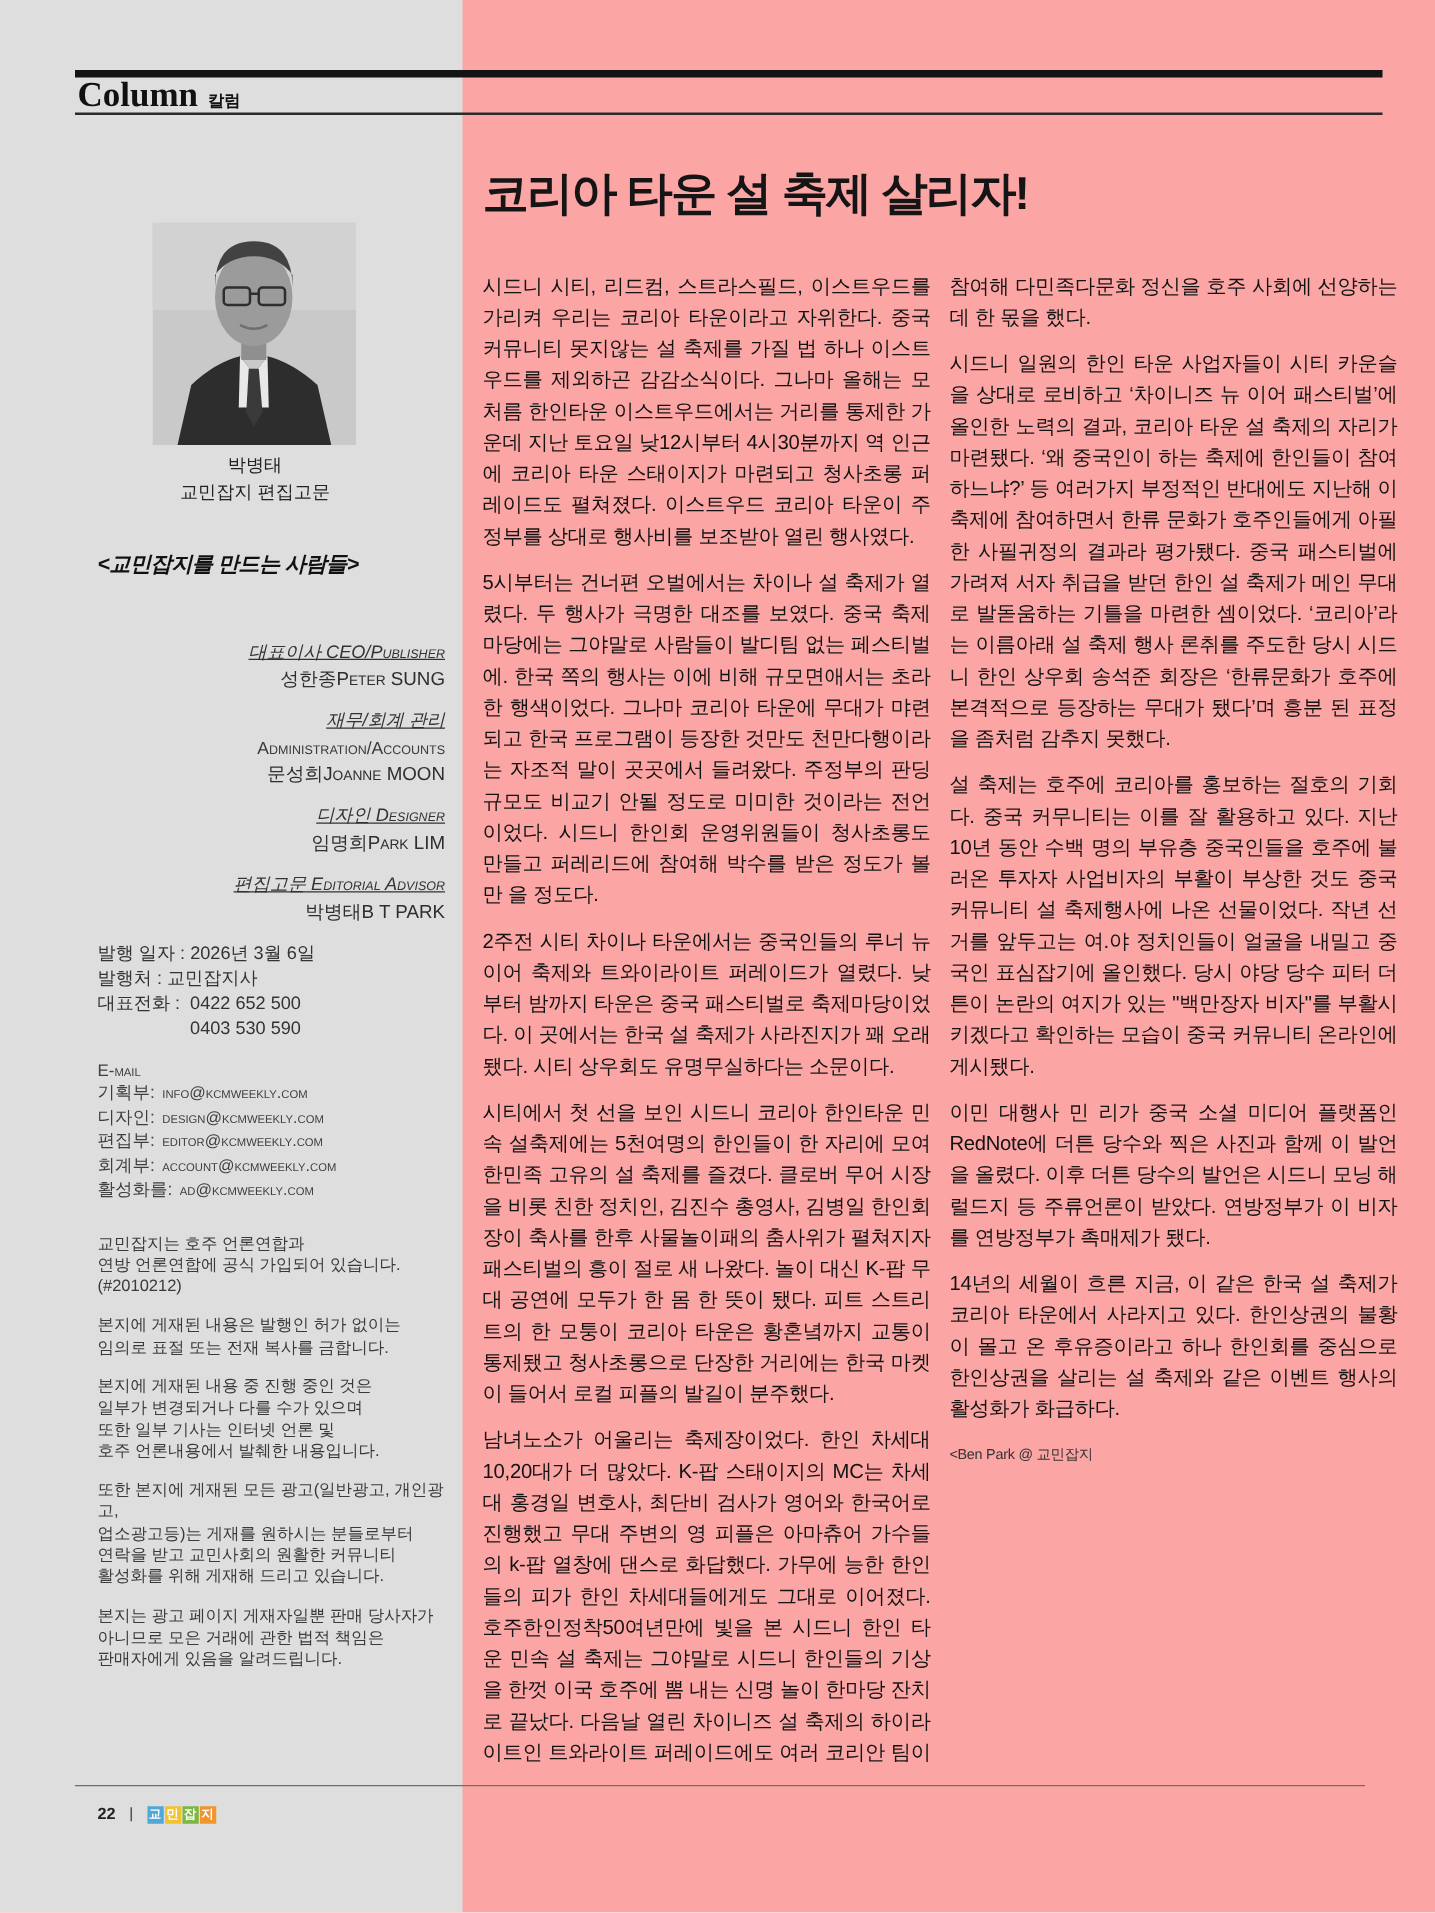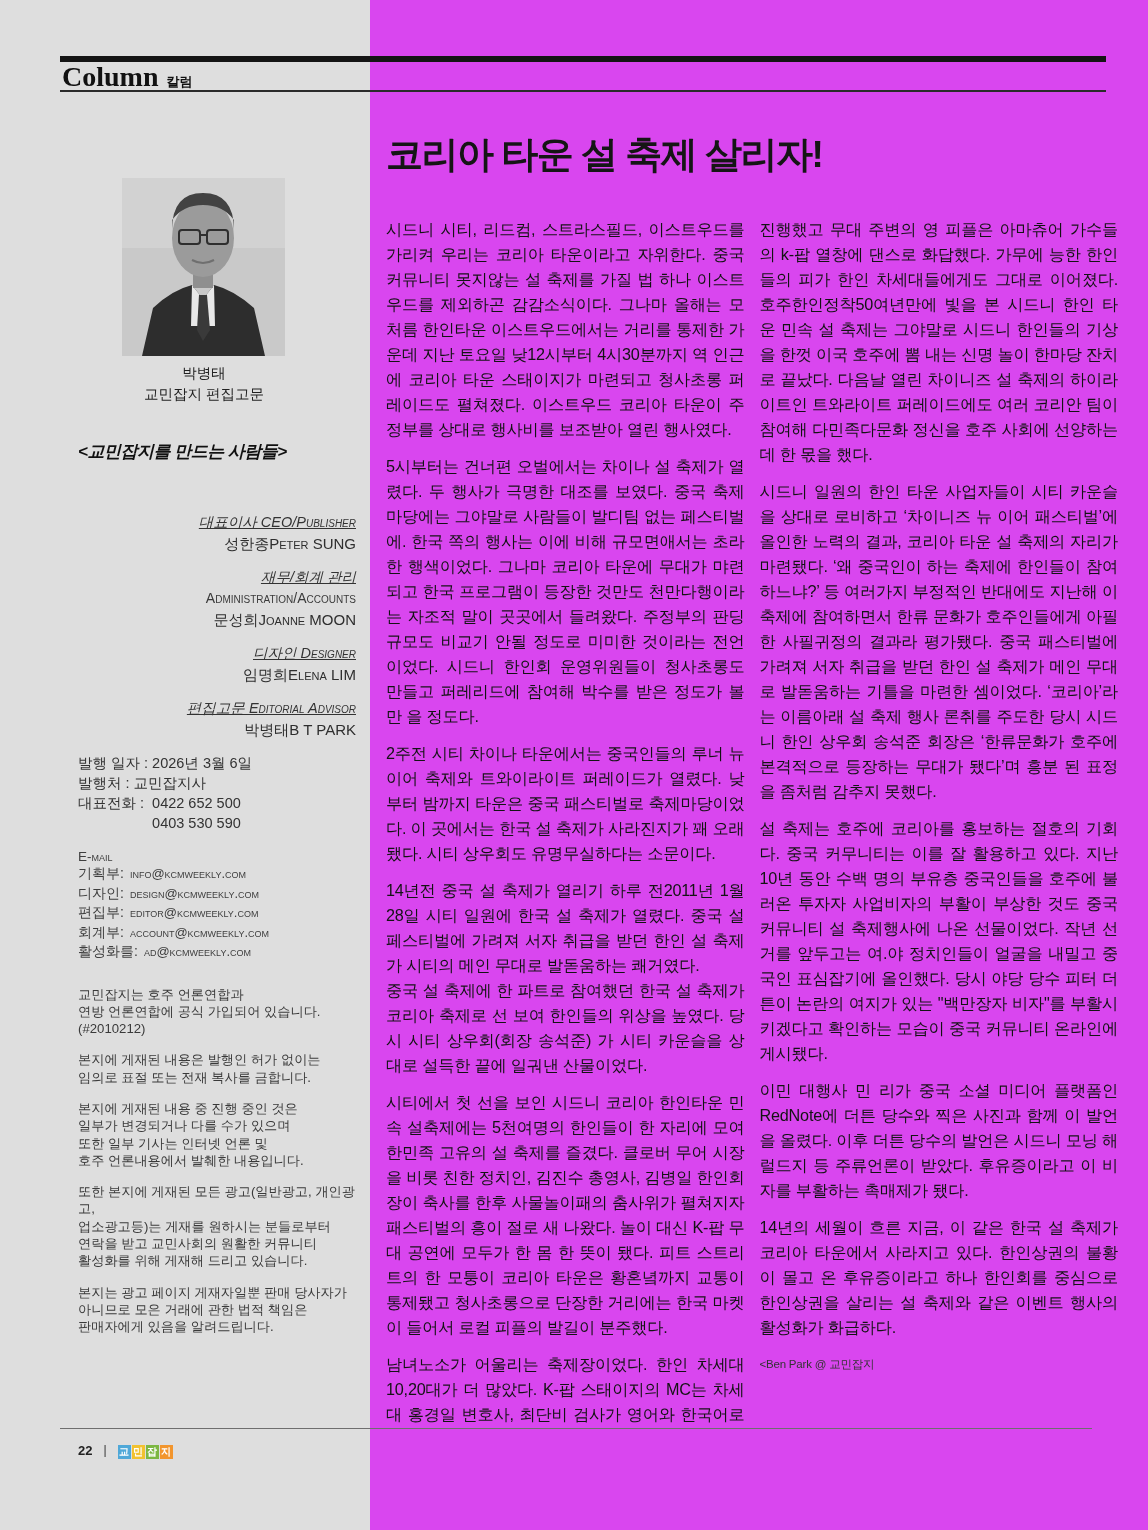--- a/index.html
+++ b/index.html
@@ -1,16 +1,16 @@
 <!DOCTYPE html>
 <html lang="ko"><head>
 <meta charset="utf-8">
 <style>
   html,body{margin:0;padding:0;background:#ffffff;}
-  .page{position:relative;width:1148px;height:1530px;background:#d946ef;overflow:hidden;
+  .page{position:relative;width:1148px;height:1530px;background:#fca5a5;overflow:hidden;
         font-family:"Liberation Sans", sans-serif;color:#1c1c1c;}
   .sidebar-bg{position:absolute;left:0;top:0;width:370px;height:1530px;background:#dedede;}
 
   
   .rule-thick{position:absolute;left:60px;top:56px;width:1046px;height:6px;background:#141414;}
   .header-row{position:absolute;left:62px;top:61px;display:flex;align-items:baseline;}
   .h-en{font-family:"Liberation Serif", serif;font-weight:bold;font-size:28px;color:#111;}
   .h-ko{font-size:13px;font-weight:bold;margin-left:8px;color:#111;}
   .rule-thin{position:absolute;left:60px;top:90px;width:1046px;height:2px;background:#2b2b2b;}
 
@@ -99,21 +99,21 @@
           <div class="staff-role">대표이사 CEO/Publisher</div>
           <div class="staff-name"><span class="ko">성한종</span><span class="en">Peter SUNG</span></div>
         </div>
         <div class="staff-entry">
           <div class="staff-role">재무/회계 관리</div>
           <div class="staff-role2">Administration/Accounts</div>
           <div class="staff-name"><span class="ko">문성희</span><span class="en">Joanne MOON</span></div>
         </div>
         <div class="staff-entry">
           <div class="staff-role">디자인 Designer</div>
-          <div class="staff-name"><span class="ko">임명희</span><span class="en">Elena LIM</span></div>
+          <div class="staff-name"><span class="ko">임명희</span><span class="en">Park LIM</span></div>
         </div>
         <div class="staff-entry">
           <div class="staff-role">편집고문 Editorial Advisor</div>
           <div class="staff-name"><span class="ko">박병태</span><span class="en">B T PARK</span></div>
         </div>
       </div>
 
     <div class="info-row">발행 일자 : 2026년 3월 6일</div>
     <div class="info-row">발행처 : 교민잡지사</div>
     <div class="info-row phone-row">
@@ -156,23 +156,21 @@
     <span class="page-num">22</span>
     <span class="footer-sep">|</span>
     <span><span class="logo-char" style="background: rgb(79, 168, 216);">교</span><span class="logo-char" style="background: rgb(242, 194, 48);">민</span><span class="logo-char" style="background: rgb(124, 183, 66);">잡</span><span class="logo-char" style="background: rgb(242, 149, 45);">지</span></span>
   </div>
 
   <h1 class="article-title">코리아 타운 설 축제 살리자!</h1>
   <div class="article-body">
       <p class="para">시드니 시티, 리드컴, 스트라스필드, 이스트우드를 가리켜 우리는 코리아 타운이라고 자위한다. 중국 커뮤니티 못지않는 설 축제를 가질 법 하나 이스트 우드를 제외하곤 감감소식이다. 그나마 올해는 모처름 한인타운 이스트우드에서는 거리를 통제한 가운데 지난 토요일 낮12시부터 4시30분까지 역 인근에 코리아 타운 스태이지가 마련되고 청사초롱 퍼레이드도 펼쳐졌다. 이스트우드 코리아 타운이 주정부를 상대로 행사비를 보조받아 열린 행사였다.</p>
       <p class="para">5시부터는 건너편 오벌에서는 차이나 설 축제가 열렸다. 두 행사가 극명한 대조를 보였다. 중국 축제 마당에는 그야말로 사람들이 발디팀 없는 페스티벌에. 한국 쪽의 행사는 이에 비해 규모면애서는 초라한 행색이었다. 그나마 코리아 타운에 무대가 먀련되고 한국 프로그램이 등장한 것만도 천만다행이라는 자조적 말이 곳곳에서 들려왔다. 주정부의 판딩 규모도 비교기 안될 정도로 미미한 것이라는 전언이었다. 시드니 한인회 운영위원들이 청사초롱도 만들고 퍼레리드에 참여해 박수를 받은 정도가 볼만 을 정도다.</p>
       <p class="para">2주전 시티 차이나 타운에서는 중국인들의 루너 뉴이어 축제와 트와이라이트 퍼레이드가 열렸다. 낮부터 밤까지 타운은 중국 패스티벌로 축제마당이었다. 이 곳에서는 한국 설 축제가 사라진지가 꽤 오래됐다. 시티 상우회도 유명무실하다는 소문이다.</p>
-      <p class="para">14년전 중국 설 축제가 열리기 하루 전2011년 1월 28일 시티 일원에 한국 설 축제가 열렸다. 중국 설 페스티벌에 가려져 서자 취급을 받던 한인 설 축제가 시티의 메인 무대로 발돋움하는 쾌거였다.
-중국 설 축제에 한 파트로 참여했던 한국 설 축제가 코리아 축제로 선 보여 한인들의 위상을 높였다. 당시 시티 상우회(회장 송석준) 가 시티 카운슬을 상대로 설득한 끝에 일궈낸 산물이었다.</p>
       <p class="para">시티에서 첫 선을 보인 시드니 코리아 한인타운 민속 설축제에는 5천여명의 한인들이 한 자리에 모여 한민족 고유의 설 축제를 즐겼다. 클로버 무어 시장을 비롯 친한 정치인, 김진수 총영사, 김병일 한인회장이 축사를 한후 사물놀이패의 춤사위가 펼쳐지자 패스티벌의 흥이 절로 새 나왔다. 놀이 대신 K-팝 무대 공연에 모두가 한 몸 한 뜻이 됐다. 피트 스트리트의 한 모퉁이 코리아 타운은 황혼녘까지 교통이 통제됐고 청사초롱으로 단장한 거리에는 한국 마켓이 들어서 로컬 피플의 발길이 분주했다.</p>
       <p class="para">남녀노소가 어울리는 축제장이었다. 한인 차세대 10,20대가 더 많았다. K-팝 스태이지의 MC는 차세대 홍경일 변호사, 최단비 검사가 영어와 한국어로 진행했고 무대 주변의 영 피플은 아마츄어 가수들의 k-팝 열창에 댄스로 화답했다. 가무에 능한 한인들의 피가 한인 차세대들에게도 그대로 이어졌다. 호주한인정착50여년만에 빛을 본 시드니 한인 타운 민속 설 축제는 그야말로 시드니 한인들의 기상을 한껏 이국 호주에 뽐 내는 신명 놀이 한마당 잔치로 끝났다. 다음날 열린 차이니즈 설 축제의 하이라이트인 트와라이트 퍼레이드에도 여러 코리안 팀이 참여해 다민족다문화 정신을 호주 사회에 선양하는 데 한 몫을 했다.</p>
       <p class="para">시드니 일원의 한인 타운 사업자들이 시티 카운슬을 상대로 로비하고 ‘차이니즈 뉴 이어 패스티벌’에 올인한 노력의 결과, 코리아 타운 설 축제의 자리가 마련됐다. ‘왜 중국인이 하는 축제에 한인들이 참여하느냐?’ 등 여러가지 부정적인 반대에도 지난해 이 축제에 참여하면서 한류 문화가 호주인들에게 아필한 사필귀정의 결과라 평가됐다. 중국 패스티벌에 가려져 서자 취급을 받던 한인 설 축제가 메인 무대로 발돋움하는 기틀을 마련한 셈이었다. ‘코리아’라는 이름아래 설 축제 행사 론취를 주도한 당시 시드니 한인 상우회 송석준 회장은 ‘한류문화가 호주에 본격적으로 등장하는 무대가 됐다’며 흥분 된 표정을 좀처럼 감추지 못했다.</p>
       <p class="para">설 축제는 호주에 코리아를 홍보하는 절호의 기회다. 중국 커무니티는 이를 잘 활용하고 있다. 지난 10년 동안 수백 명의 부유층 중국인들을 호주에 불러온 투자자 사업비자의 부활이 부상한 것도 중국 커뮤니티 설 축제행사에 나온 선물이었다. 작년 선거를 앞두고는 여.야 정치인들이 얼굴을 내밀고 중국인 표심잡기에 올인했다. 당시 야당 당수 피터 더튼이 논란의 여지가 있는 "백만장자 비자"를 부활시키겠다고 확인하는 모습이 중국 커뮤니티 온라인에 게시됐다.</p>
-      <p class="para">이민 대행사 민 리가 중국 소셜 미디어 플랫폼인 RedNote에 더튼 당수와 찍은 사진과 함께 이 발언을 올렸다. 이후 더튼 당수의 발언은 시드니 모닝 해럴드지 등 주류언론이 받았다. 후유증이라고 이 비자를 부활하는 촉매제가 됐다.</p>
+      <p class="para">이민 대행사 민 리가 중국 소셜 미디어 플랫폼인 RedNote에 더튼 당수와 찍은 사진과 함께 이 발언을 올렸다. 이후 더튼 당수의 발언은 시드니 모닝 해럴드지 등 주류언론이 받았다. 연방정부가 이 비자를 연방정부가 촉매제가 됐다.</p>
       <p class="para">14년의 세월이 흐른 지금, 이 같은 한국 설 축제가 코리아 타운에서 사라지고 있다. 한인상권의 불황이 몰고 온 후유증이라고 하나 한인회를 중심으로 한인상권을 살리는 설 축제와 같은 이벤트 행사의 활성화가 화급하다.</p>
       <div class="byline">&lt;Ben Park @ 교민잡지</div>
     </div>
 </div>
 
 </body></html>

